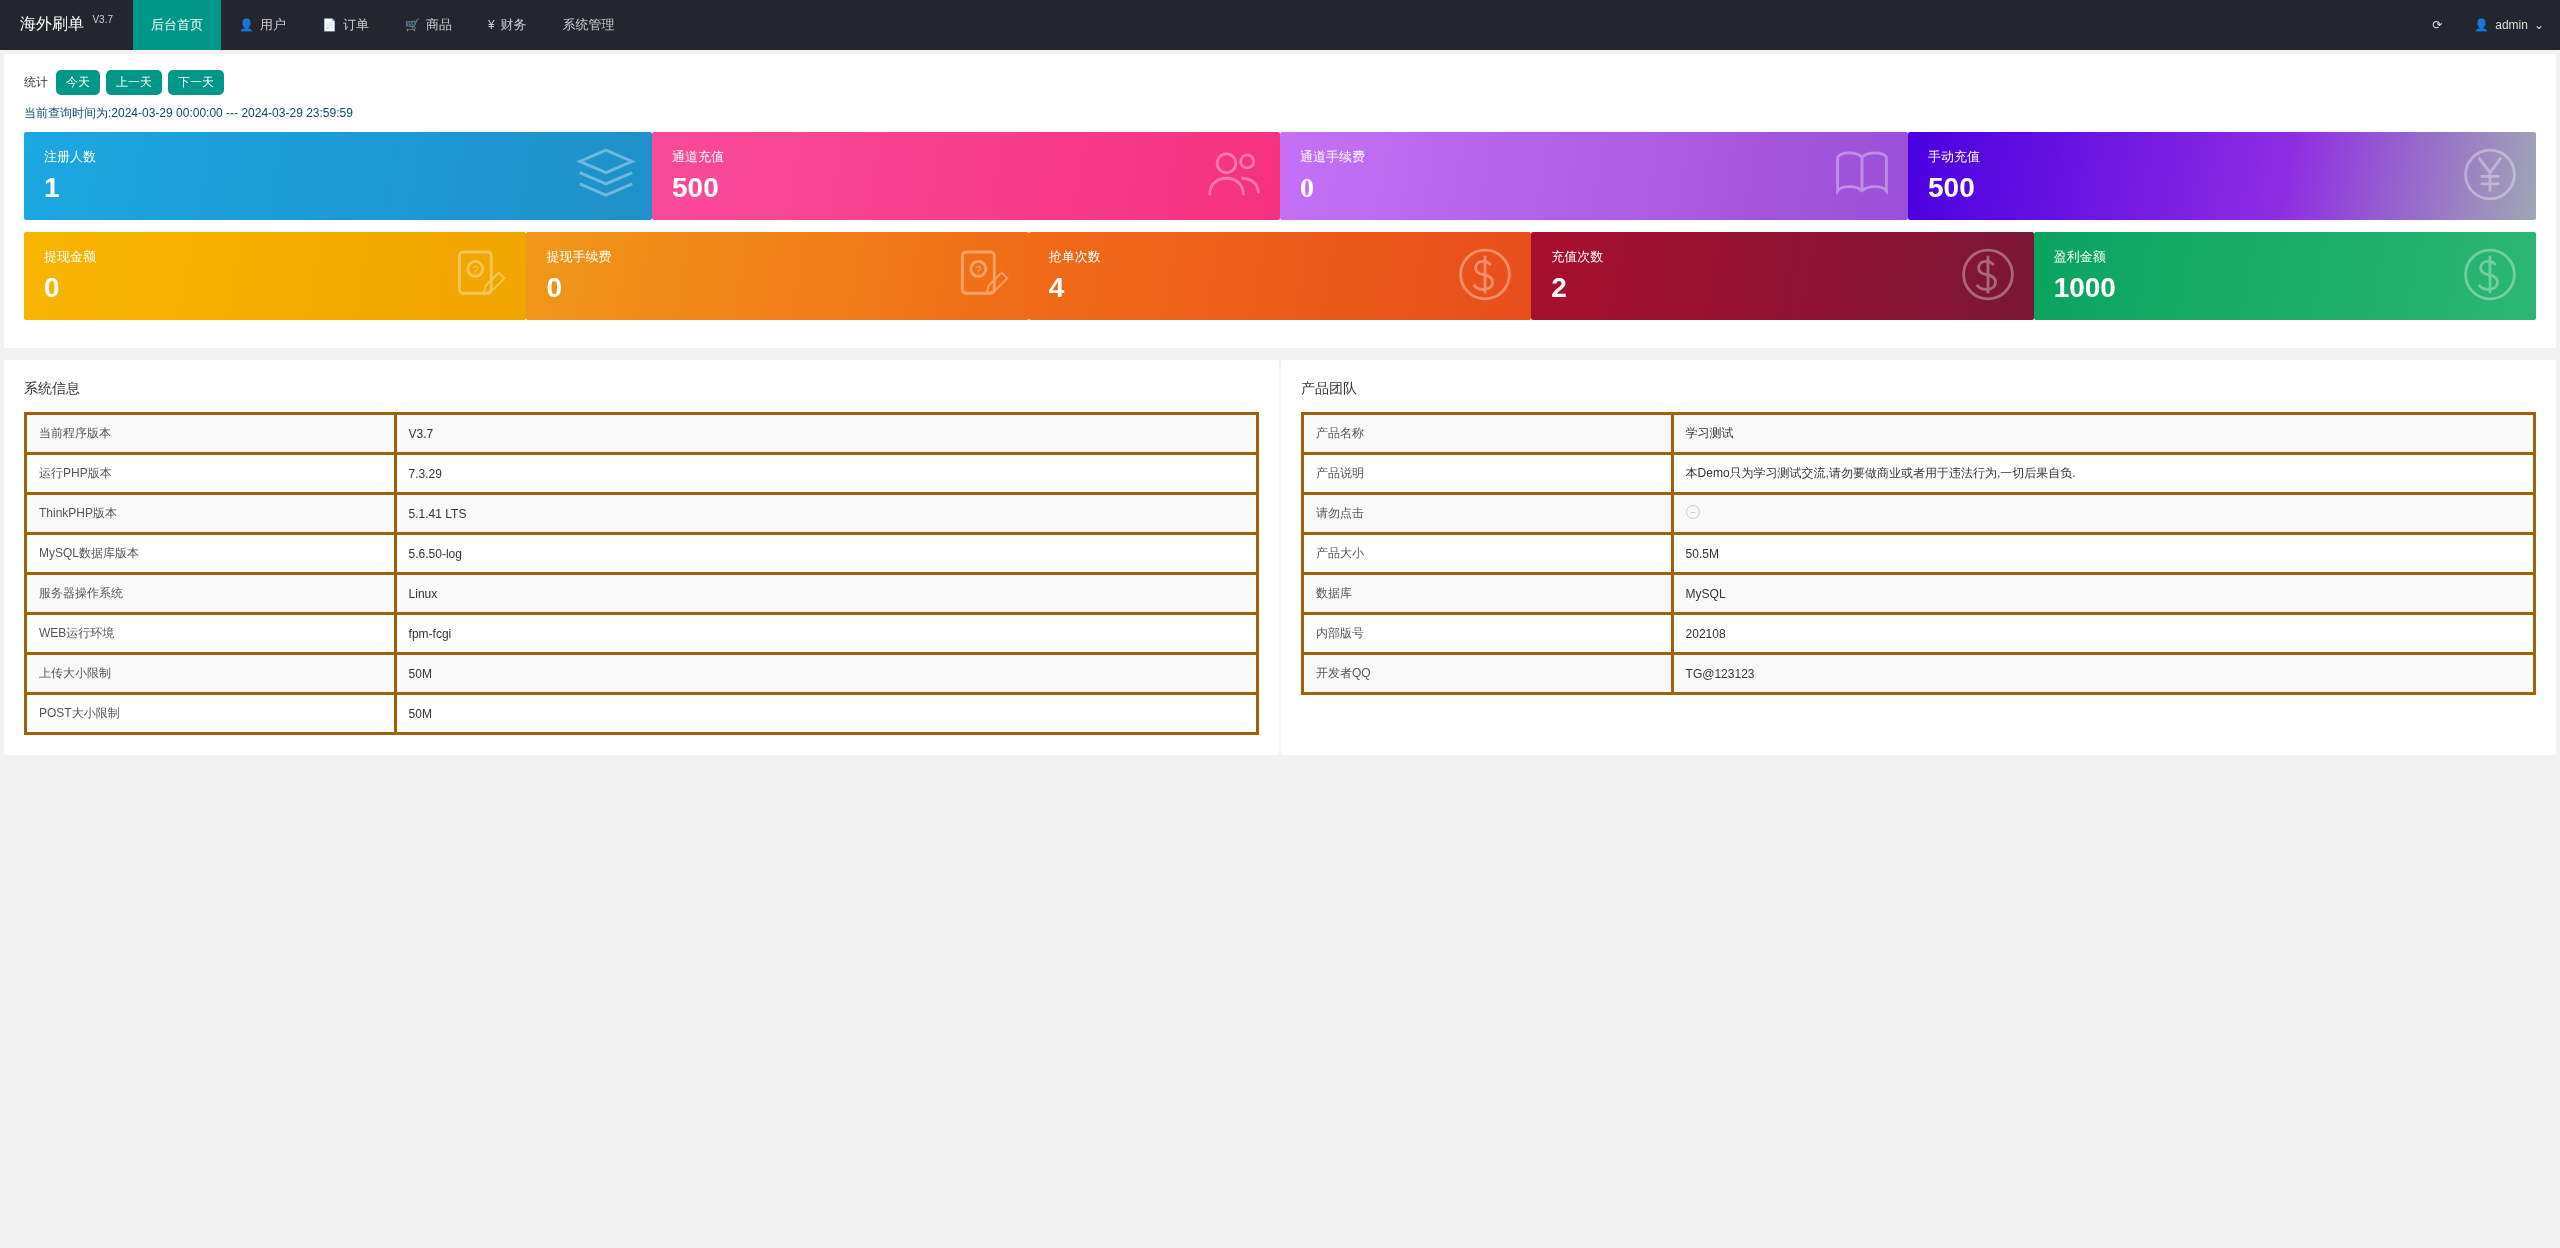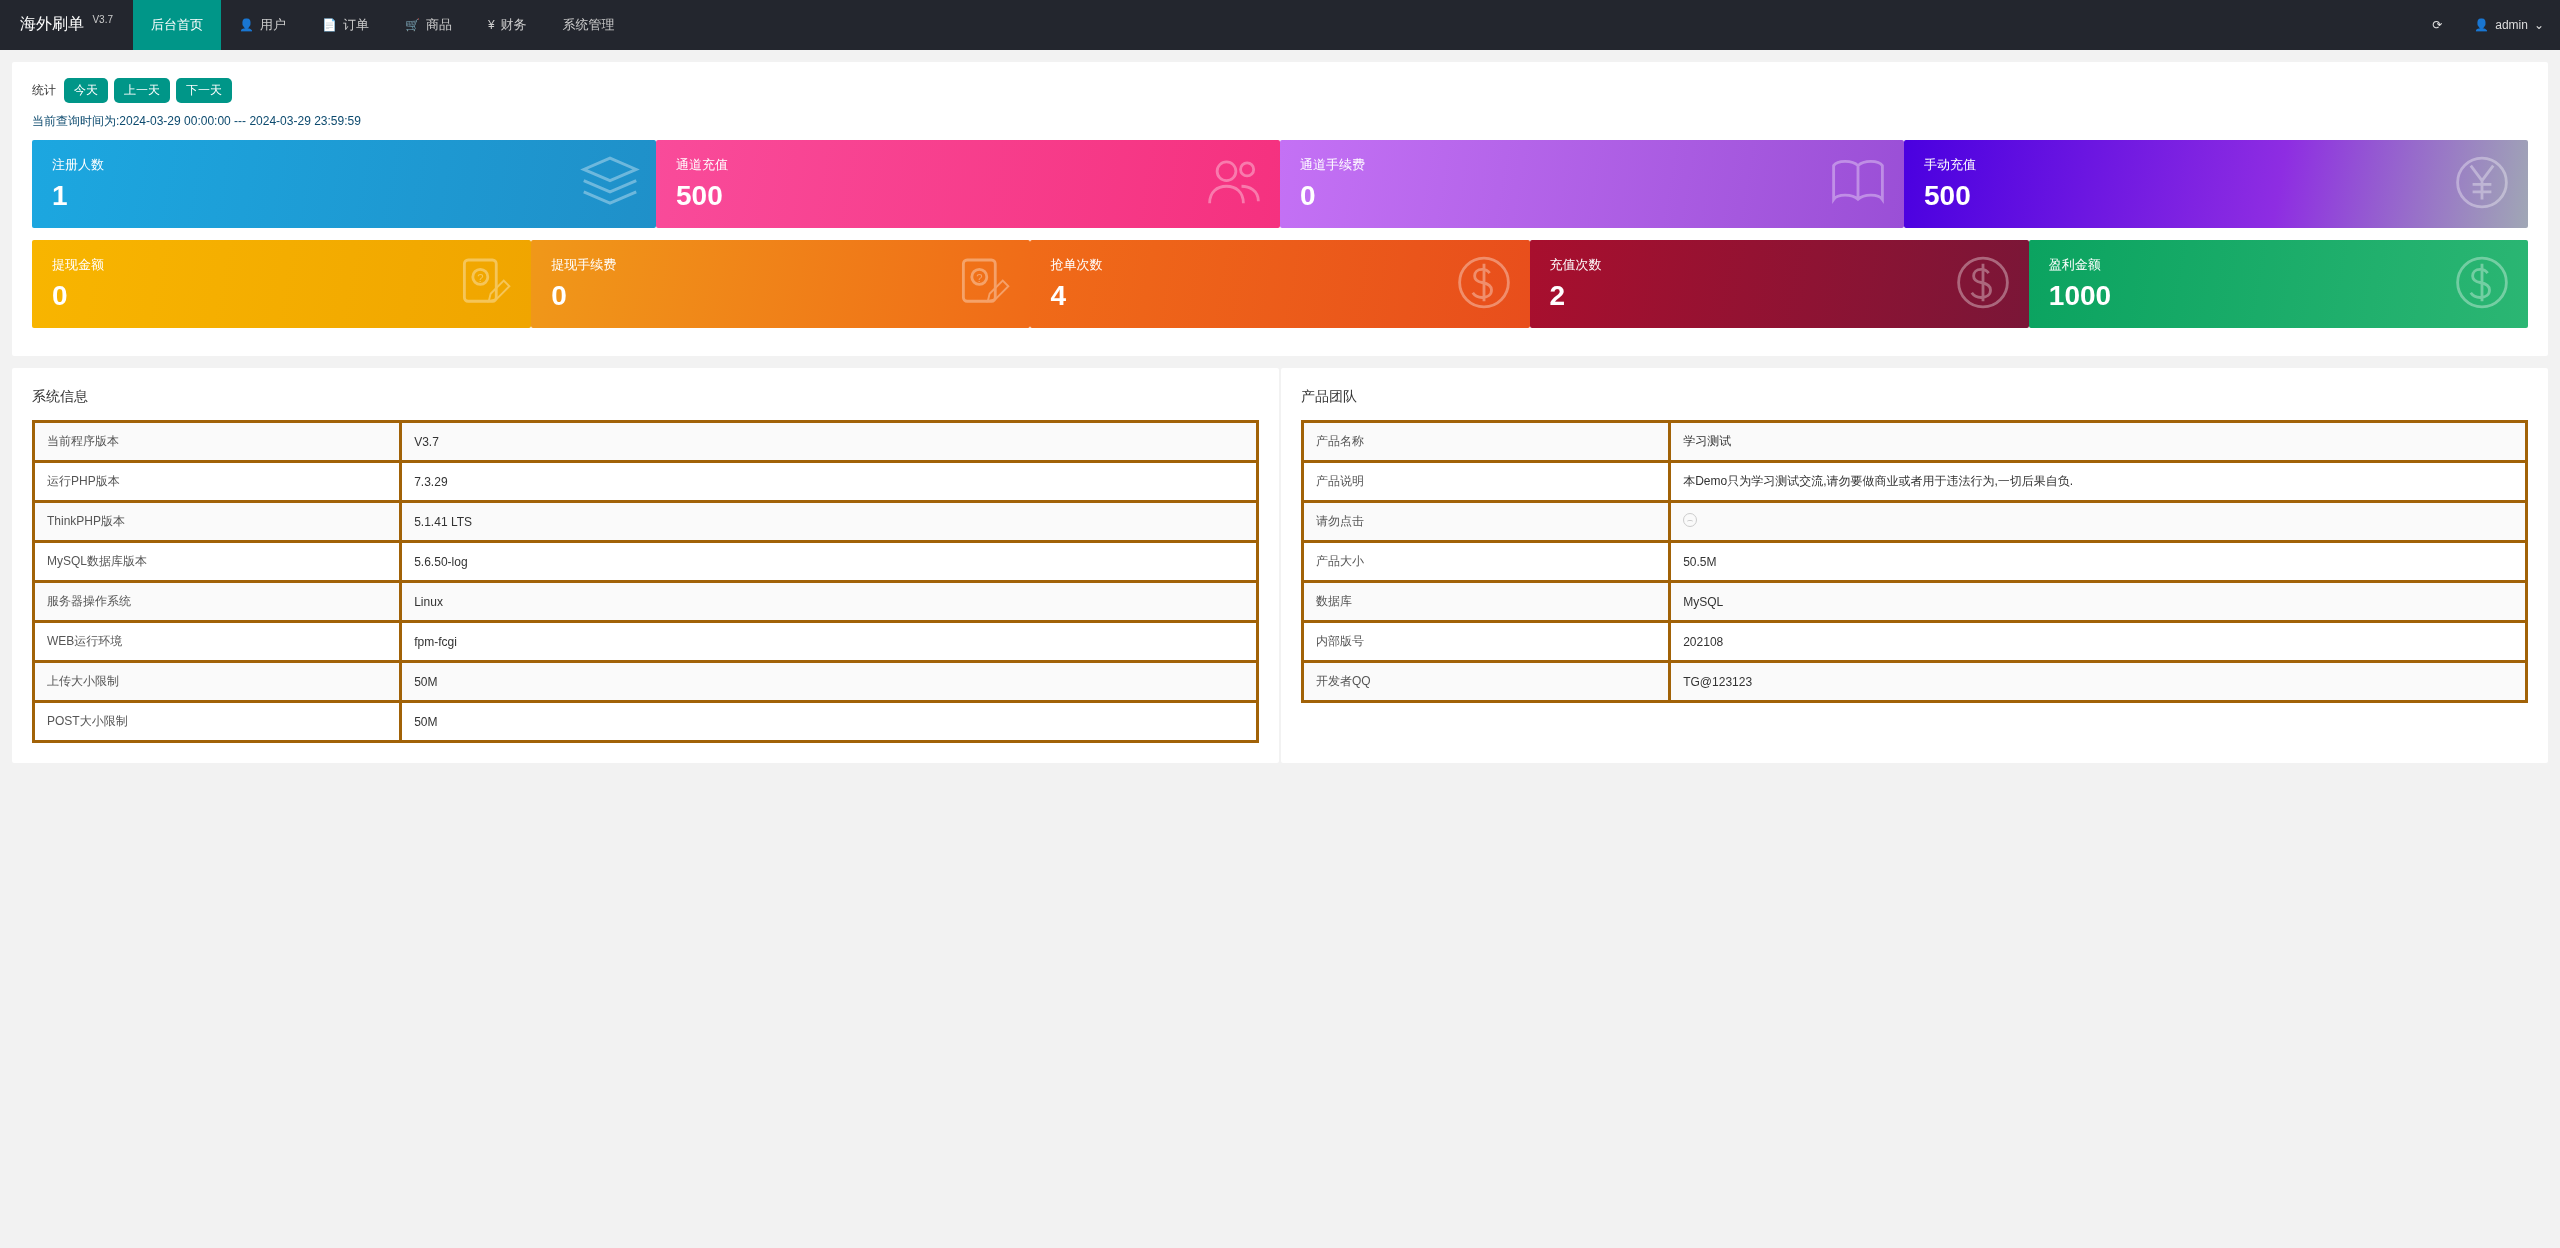--- a/index.html
+++ b/index.html
@@ -12,21 +12,21 @@
 .nav-items { display: flex; height: 100%; }
 .nav-item { display: flex; align-items: center; padding: 0 18px; height: 100%; color: #ccc; cursor: pointer; font-size: 13px; }
 .nav-item.active { background: #009688; color: #fff; }
 .nav-item .ni-icon { margin-right: 6px; font-size: 12px; }
 .nav-right { margin-left: auto; display: flex; align-items: center; height: 100%; }
 .nav-icon-btn { padding: 0 16px; height: 100%; display: flex; align-items: center; color: #ddd; cursor: pointer; }
 .nav-user { padding: 0 16px; color: #ddd; height: 100%; display: flex; align-items: center; cursor: pointer; }
 .nav-user .ni-icon { margin-right: 6px; }
 
 
-.content { padding: 12px; }
+.content { padding: 4px; }
 
 .panel { background: #fff; padding: 16px 20px; border-radius: 2px; }
 
 
 .stat-header { display: flex; align-items: center; margin-bottom: 10px; }
 .stat-label { margin-right: 8px; }
 .btn { background: #009688; color: #fff; border: none; padding: 4px 10px; font-size: 12px; margin-right: 6px; border-radius: 5px; cursor: pointer; }
 .query-time { margin-bottom: 10px; color: #0c4a6e; }
 
 
@@ -34,21 +34,21 @@
 .card { position: relative; border-radius: 2px; color: #fff; padding: 16px 20px; flex: 1; overflow: hidden; min-height: 88px; }
 .card.small { flex: 1; min-height: 88px; }
 .card .title { font-size: 13px; margin-bottom: 6px; }
 .card .value { font-size: 28px; font-weight: 600; }
 .card .icon { position: absolute; right: 16px; top: 50%; transform: translateY(-50%); opacity: 0.35; }
 .card .icon svg { width: 60px; height: 60px; fill: #fff; }
 
 
 .grad-blue { background: linear-gradient(100deg, #1ca7e0, #1f90c9); }
 .grad-pink { background: linear-gradient(100deg, #f94b9a, #f5317f); }
-.grad-purple { background: linear-gradient(100deg, #c471f5, #9a4fd6); }
+.grad-purple { background: linear-gradient(100deg, #c471f5, #9a4fd6); font-family: Liberation Serif, serif; }
 .grad-violet { background: linear-gradient(100deg, #4a00e0, #8e2de2 60%, #a0a7b5); }
 .grad-yellow { background: linear-gradient(100deg, #f8b500, #f0a500); }
 .grad-orange1 { background: linear-gradient(100deg, #f09819, #f06b18); }
 .grad-orange2 { background: linear-gradient(100deg, #f06b18, #e84e1c); }
 .grad-red { background: linear-gradient(100deg, #a80f2e, #7a1637); }
 .grad-green { background: linear-gradient(100deg, #0ba360, #2bb673); }
 
 
 .two-col { display: flex; gap: 2px; margin-top: 12px; }
 .col-panel { background: #fff; border-radius: 2px; padding: 20px; flex: 1; }

